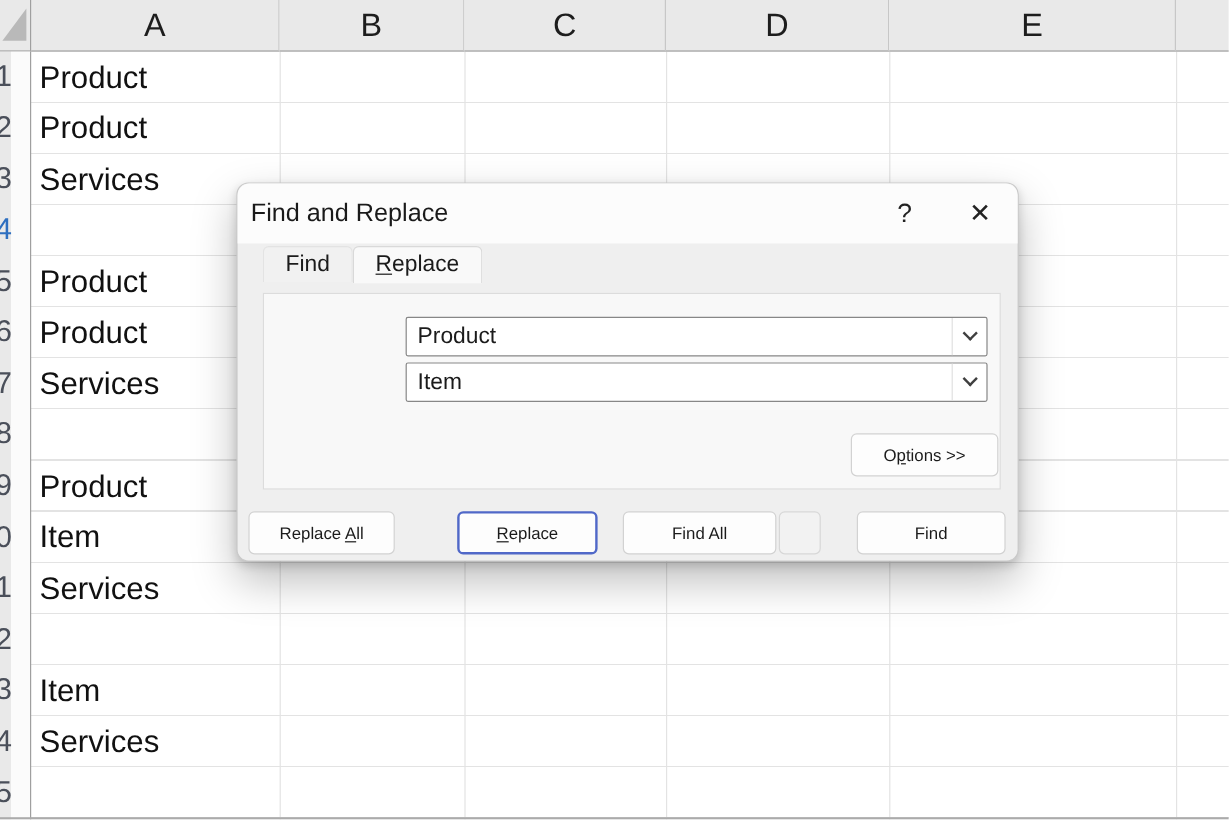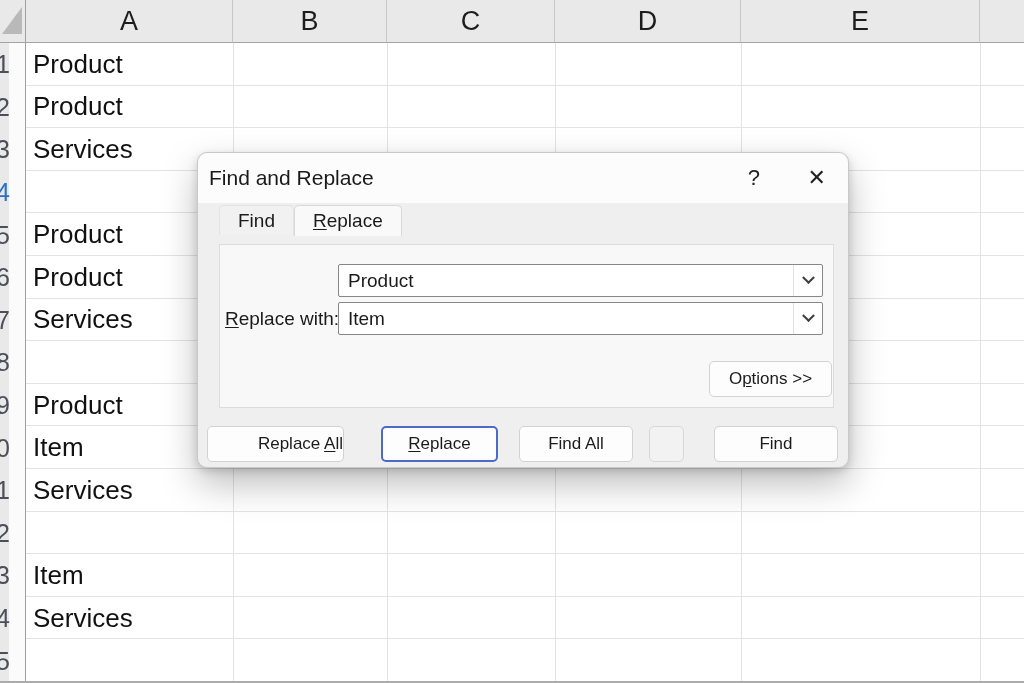--- a/index.html
+++ b/index.html
@@ -61,27 +61,27 @@
   .combo { position:absolute; left:118px; width:485px; height:33px; background:#fff;
            border:1px solid #878787; border-radius:2px; }
   .combo .val { position:absolute; left:9px; top:0; right:32px; line-height:31px; white-space:nowrap; overflow:hidden; }
   .combo .dd { position:absolute; right:0; top:0; bottom:0; width:29px; border-left:1px solid #e0e0e0;
                display:flex; align-items:center; justify-content:center; }
   .chev { width:9px; height:9px; border-right:2px solid #3f3f3f; border-bottom:2px solid #3f3f3f;
           transform:rotate(45deg) translate(-2px,-2px); }
 
   .btn { background:#fdfdfd; border:1px solid #d2d2d2; border-radius:5px;
          display:flex; align-items:center; justify-content:center;
-         font-size:17px; color:#1b1b1b; cursor:default; white-space:nowrap; }
+         font-size:14px; color:#1b1b1b; cursor:default; white-space:nowrap; }
   .options-btn { position:absolute; left:489px; top:116px; width:123px; height:36px; }
 
   .bottom-btns .btn { position:absolute; top:273px; height:36px; }
-  .btn-replace-all { left:9px;  width:137px;justify-content:flex-end; }
+  .btn-replace-all { left:9px;  width:122px; }
   .btn-replace     { left:183px; width:117px; border:2px solid #5068c8; }
-  .btn-find-all    { left:321px; width:114px; }
+  .btn-find-all    { left:321px; width:128px; }
   .btn-blank       { left:451px; width:35px; background:#f2f2f2; border-color:#d7d7d7; }
   .btn-close       { left:516px; width:124px; }
 
   .accel { text-decoration:underline; text-underline-offset:2px; }
 </style>
 </head>
 <body>
 
 <div class="sheet">
 
@@ -191,21 +191,20 @@
 
     <div class="panel">
 
       <div class="combo" style="top:19px">
         <span class="val">Product</span>
         <span class="dd">
             <span class="chev"></span>
           </span>
       </div>
 
-      <div class="fld-label" style="top:57px"><span class="accel">R</span><span>eplace with:</span></div>
       <div class="combo" style="top:57px">
         <span class="val">Item</span>
         <span class="dd">
             <span class="chev"></span>
           </span>
       </div>
 
       <div class="btn options-btn">
           <span><span>O</span><span class="accel">p</span><span>tions &gt;&gt;</span></span>
         </div>

